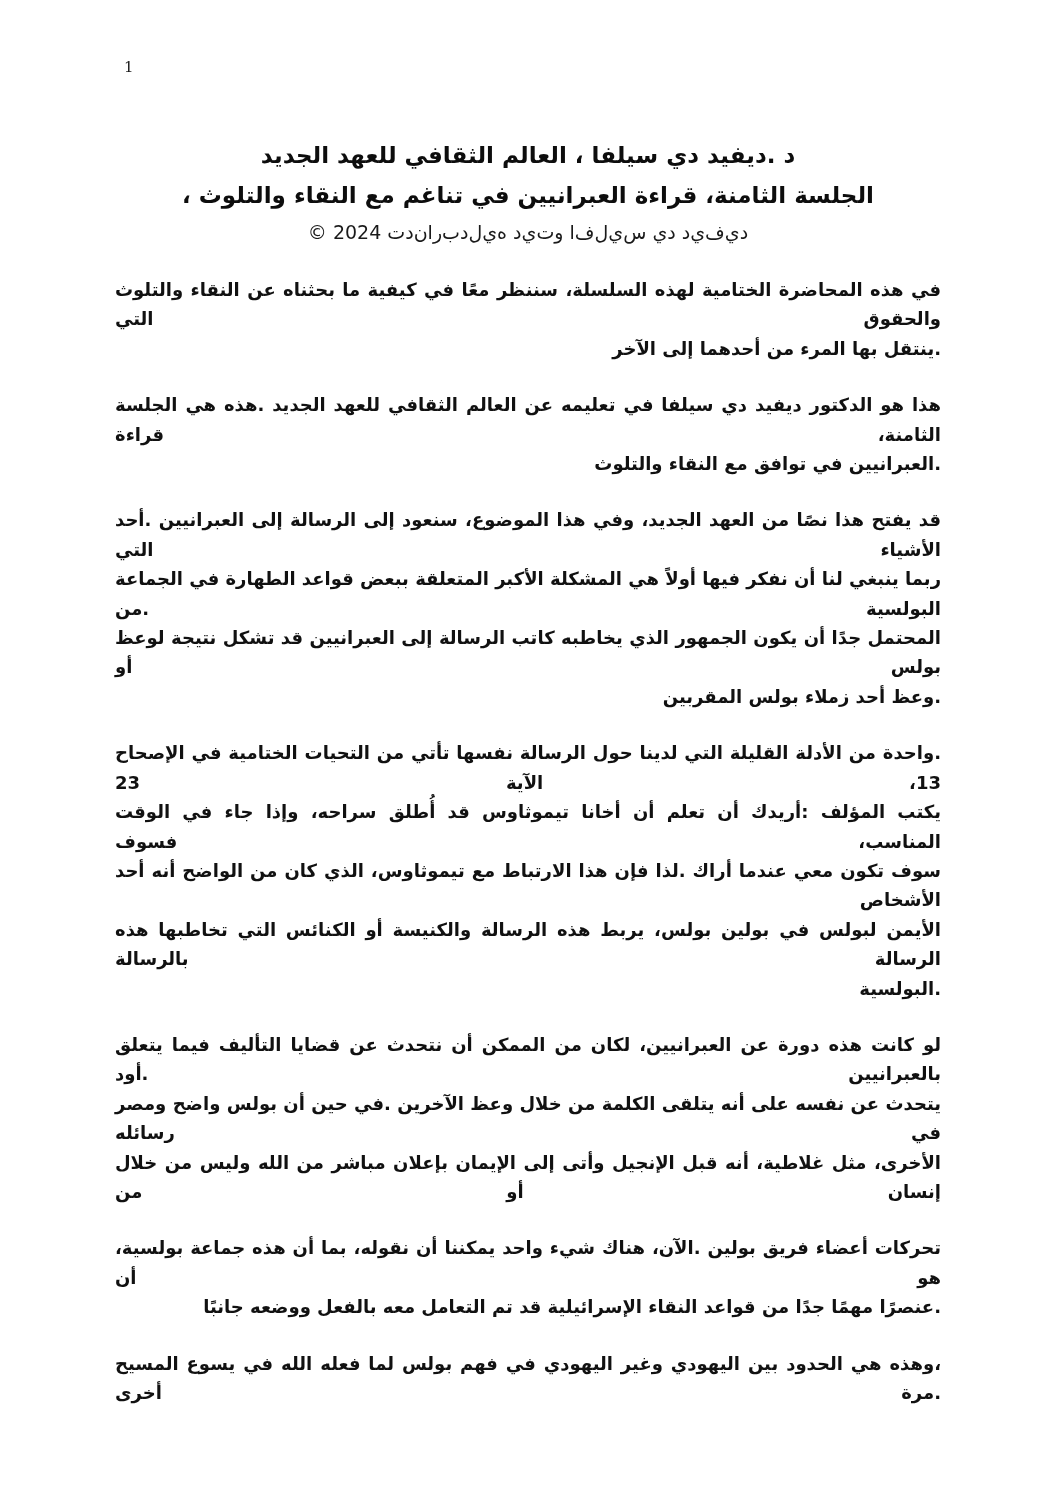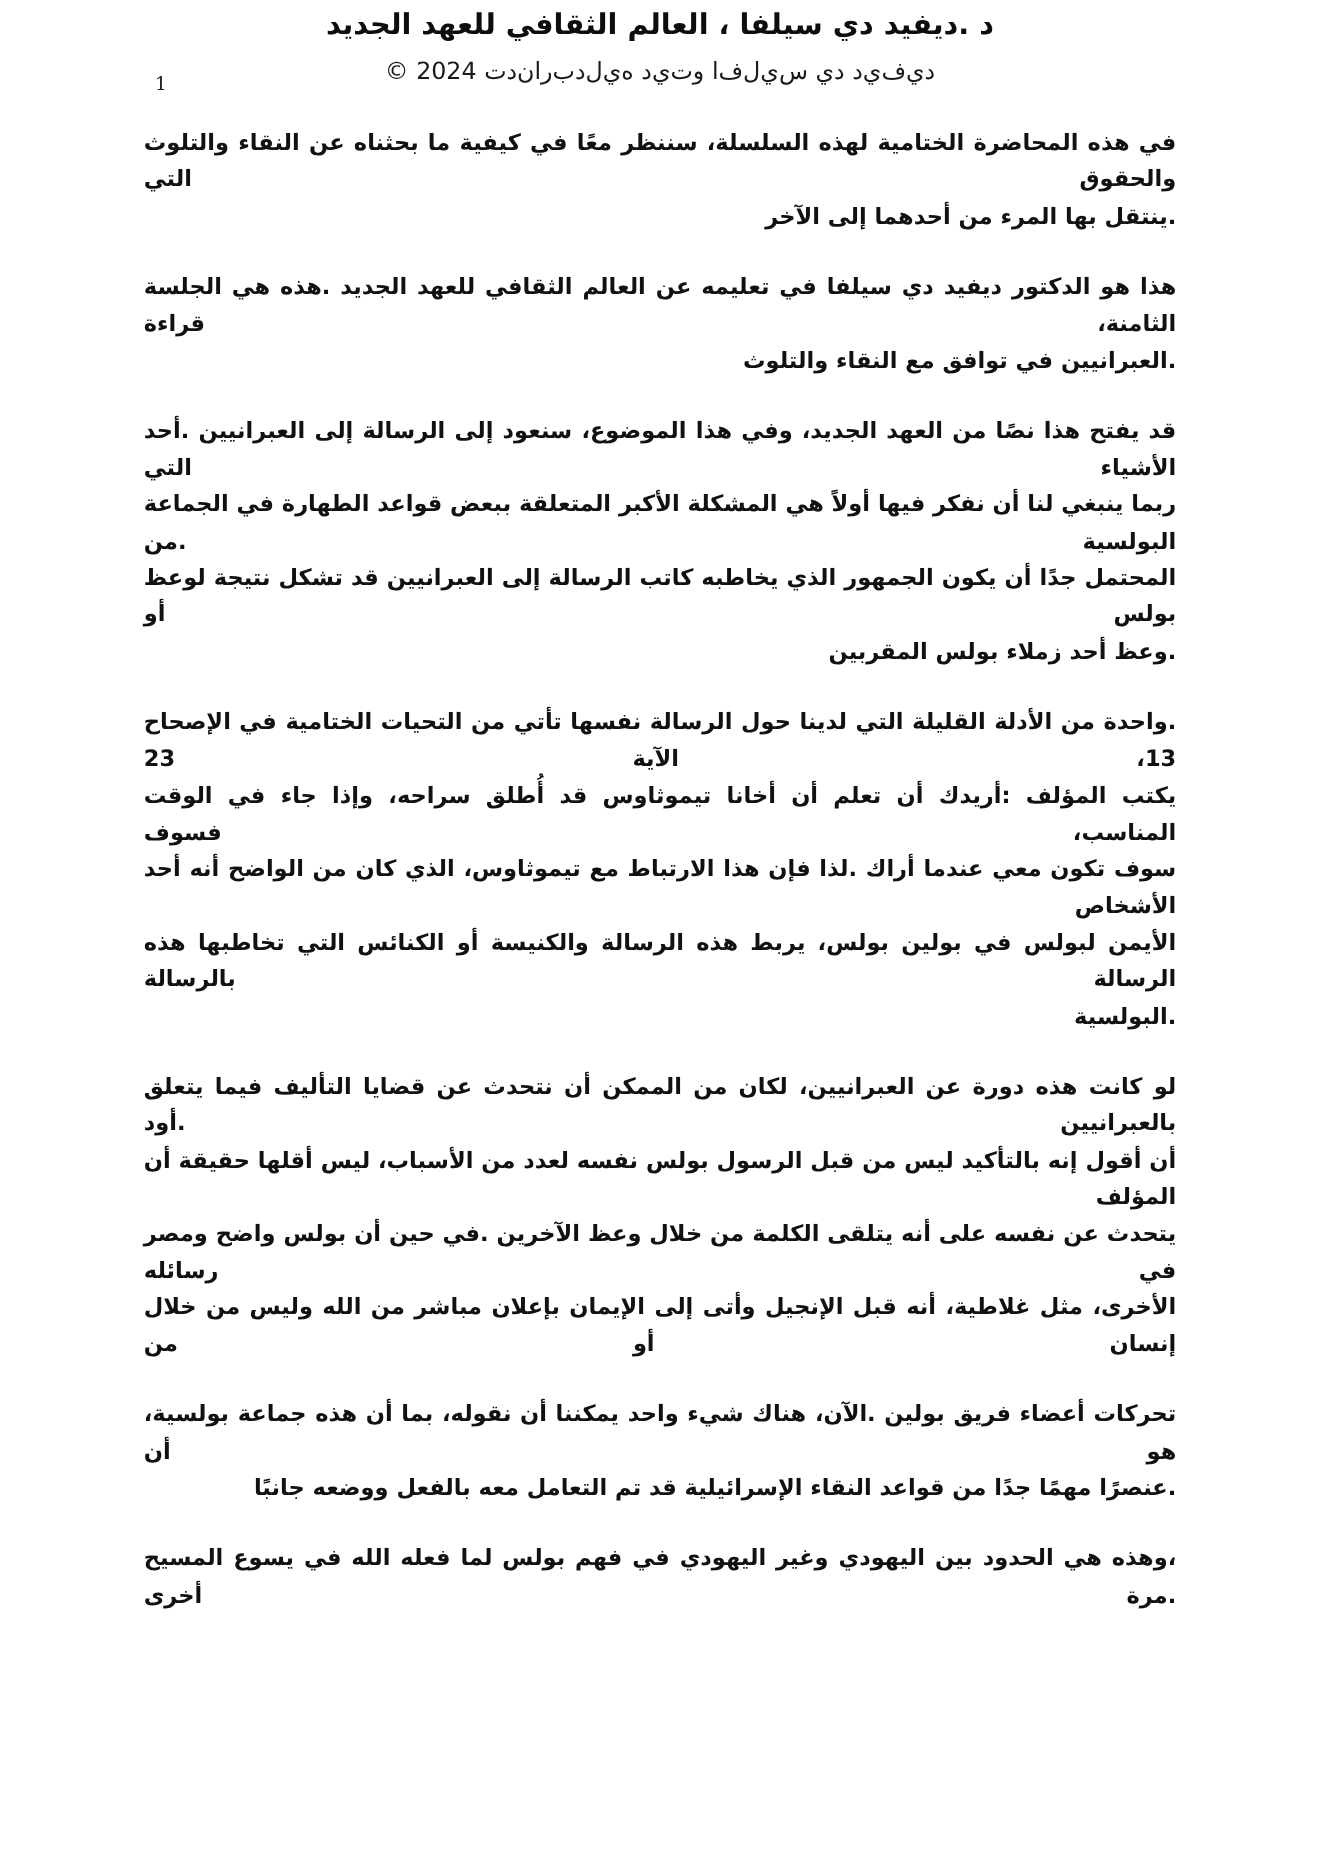--- a/index.html
+++ b/index.html
@@ -24,20 +24,21 @@
     font-size: 15px;
     color: #1a1a1a;
   }
   .content {
     position: absolute;
     left: 115px;
     width: 826px;
     top: 0;
   }
   .title-block {
+    padding-top: 135px;
     text-align: center;
     direction: rtl;
   }
   .title-line {
     font-weight: 700;
     font-size: 23px;
     line-height: 40px;
     color: #0d0d0d;
   }
   .copyright-line {
@@ -72,20 +73,21 @@
 </head>
 <body>
 
 <div class="page">
   <div class="page-number">1</div>
 
   <div class="content">
 
     <div class="title-block">
       <div class="title-line">د .ديفيد دي سيلفا ، العالم الثقافي للعهد الجديد</div>
+      <div class="title-line">الجلسة الثامنة، قراءة العبرانيين في تناغم مع النقاء والتلوث ،</div>
       <div class="copyright-line">د‌ي‌ف‌ي‌د د‌ي س‌ي‌ل‌ف‌ا و‌ت‌ي‌د ه‌ي‌ل‌د‌ب‌ر‌ا‌ن‌د‌ت 2024 ©</div>
     </div>
 
     <div class="body-block">
       <div class="para">
           <div class="bline">في هذه المحاضرة الختامية لهذه السلسلة، سننظر معًا في كيفية ما بحثناه عن النقاء والتلوث والحقوق التي</div>
           <div class="bline last">.ينتقل بها المرء من أحدهما إلى الآخر</div>
         </div>
       <div class="para">
           <div class="bline">هذا هو الدكتور ديفيد دي سيلفا في تعليمه عن العالم الثقافي للعهد الجديد .هذه هي الجلسة الثامنة، قراءة</div>
@@ -99,21 +101,20 @@
         </div>
       <div class="para">
           <div class="bline">.واحدة من الأدلة القليلة التي لدينا حول الرسالة نفسها تأتي من التحيات الختامية في الإصحاح 13، الآية 23</div>
           <div class="bline">يكتب المؤلف :أريدك أن تعلم أن أخانا تيموثاوس قد أُطلق سراحه، وإذا جاء في الوقت المناسب، فسوف</div>
           <div class="bline">سوف تكون معي عندما أراك .لذا فإن هذا الارتباط مع تيموثاوس، الذي كان من الواضح أنه أحد الأشخاص</div>
           <div class="bline">الأيمن لبولس في بولين بولس، يربط هذه الرسالة والكنيسة أو الكنائس التي تخاطبها هذه الرسالة بالرسالة</div>
           <div class="bline last">.البولسية</div>
         </div>
       <div class="para">
           <div class="bline">لو كانت هذه دورة عن العبرانيين، لكان من الممكن أن نتحدث عن قضايا التأليف فيما يتعلق بالعبرانيين .أود</div>
-          <div class="bline">أن أقول إنه بالتأكيد ليس من قبل الرسول بولس نفسه لعدد من الأسباب، ليس أقلها حقيقة أن المؤلف</div>
           <div class="bline">يتحدث عن نفسه على أنه يتلقى الكلمة من خلال وعظ الآخرين .في حين أن بولس واضح ومصر في رسائله</div>
           <div class="bline">الأخرى، مثل غلاطية، أنه قبل الإنجيل وأتى إلى الإيمان بإعلان مباشر من الله وليس من خلال إنسان أو من</div>
         </div>
       <div class="para">
           <div class="bline">تحركات أعضاء فريق بولين .الآن، هناك شيء واحد يمكننا أن نقوله، بما أن هذه جماعة بولسية، هو أن</div>
           <div class="bline last">.عنصرًا مهمًا جدًا من قواعد النقاء الإسرائيلية قد تم التعامل معه بالفعل ووضعه جانبًا</div>
         </div>
       <div class="para">
           <div class="bline">،وهذه هي الحدود بين اليهودي وغير اليهودي في فهم بولس لما فعله الله في يسوع المسيح .مرة أخرى</div>
         </div>

